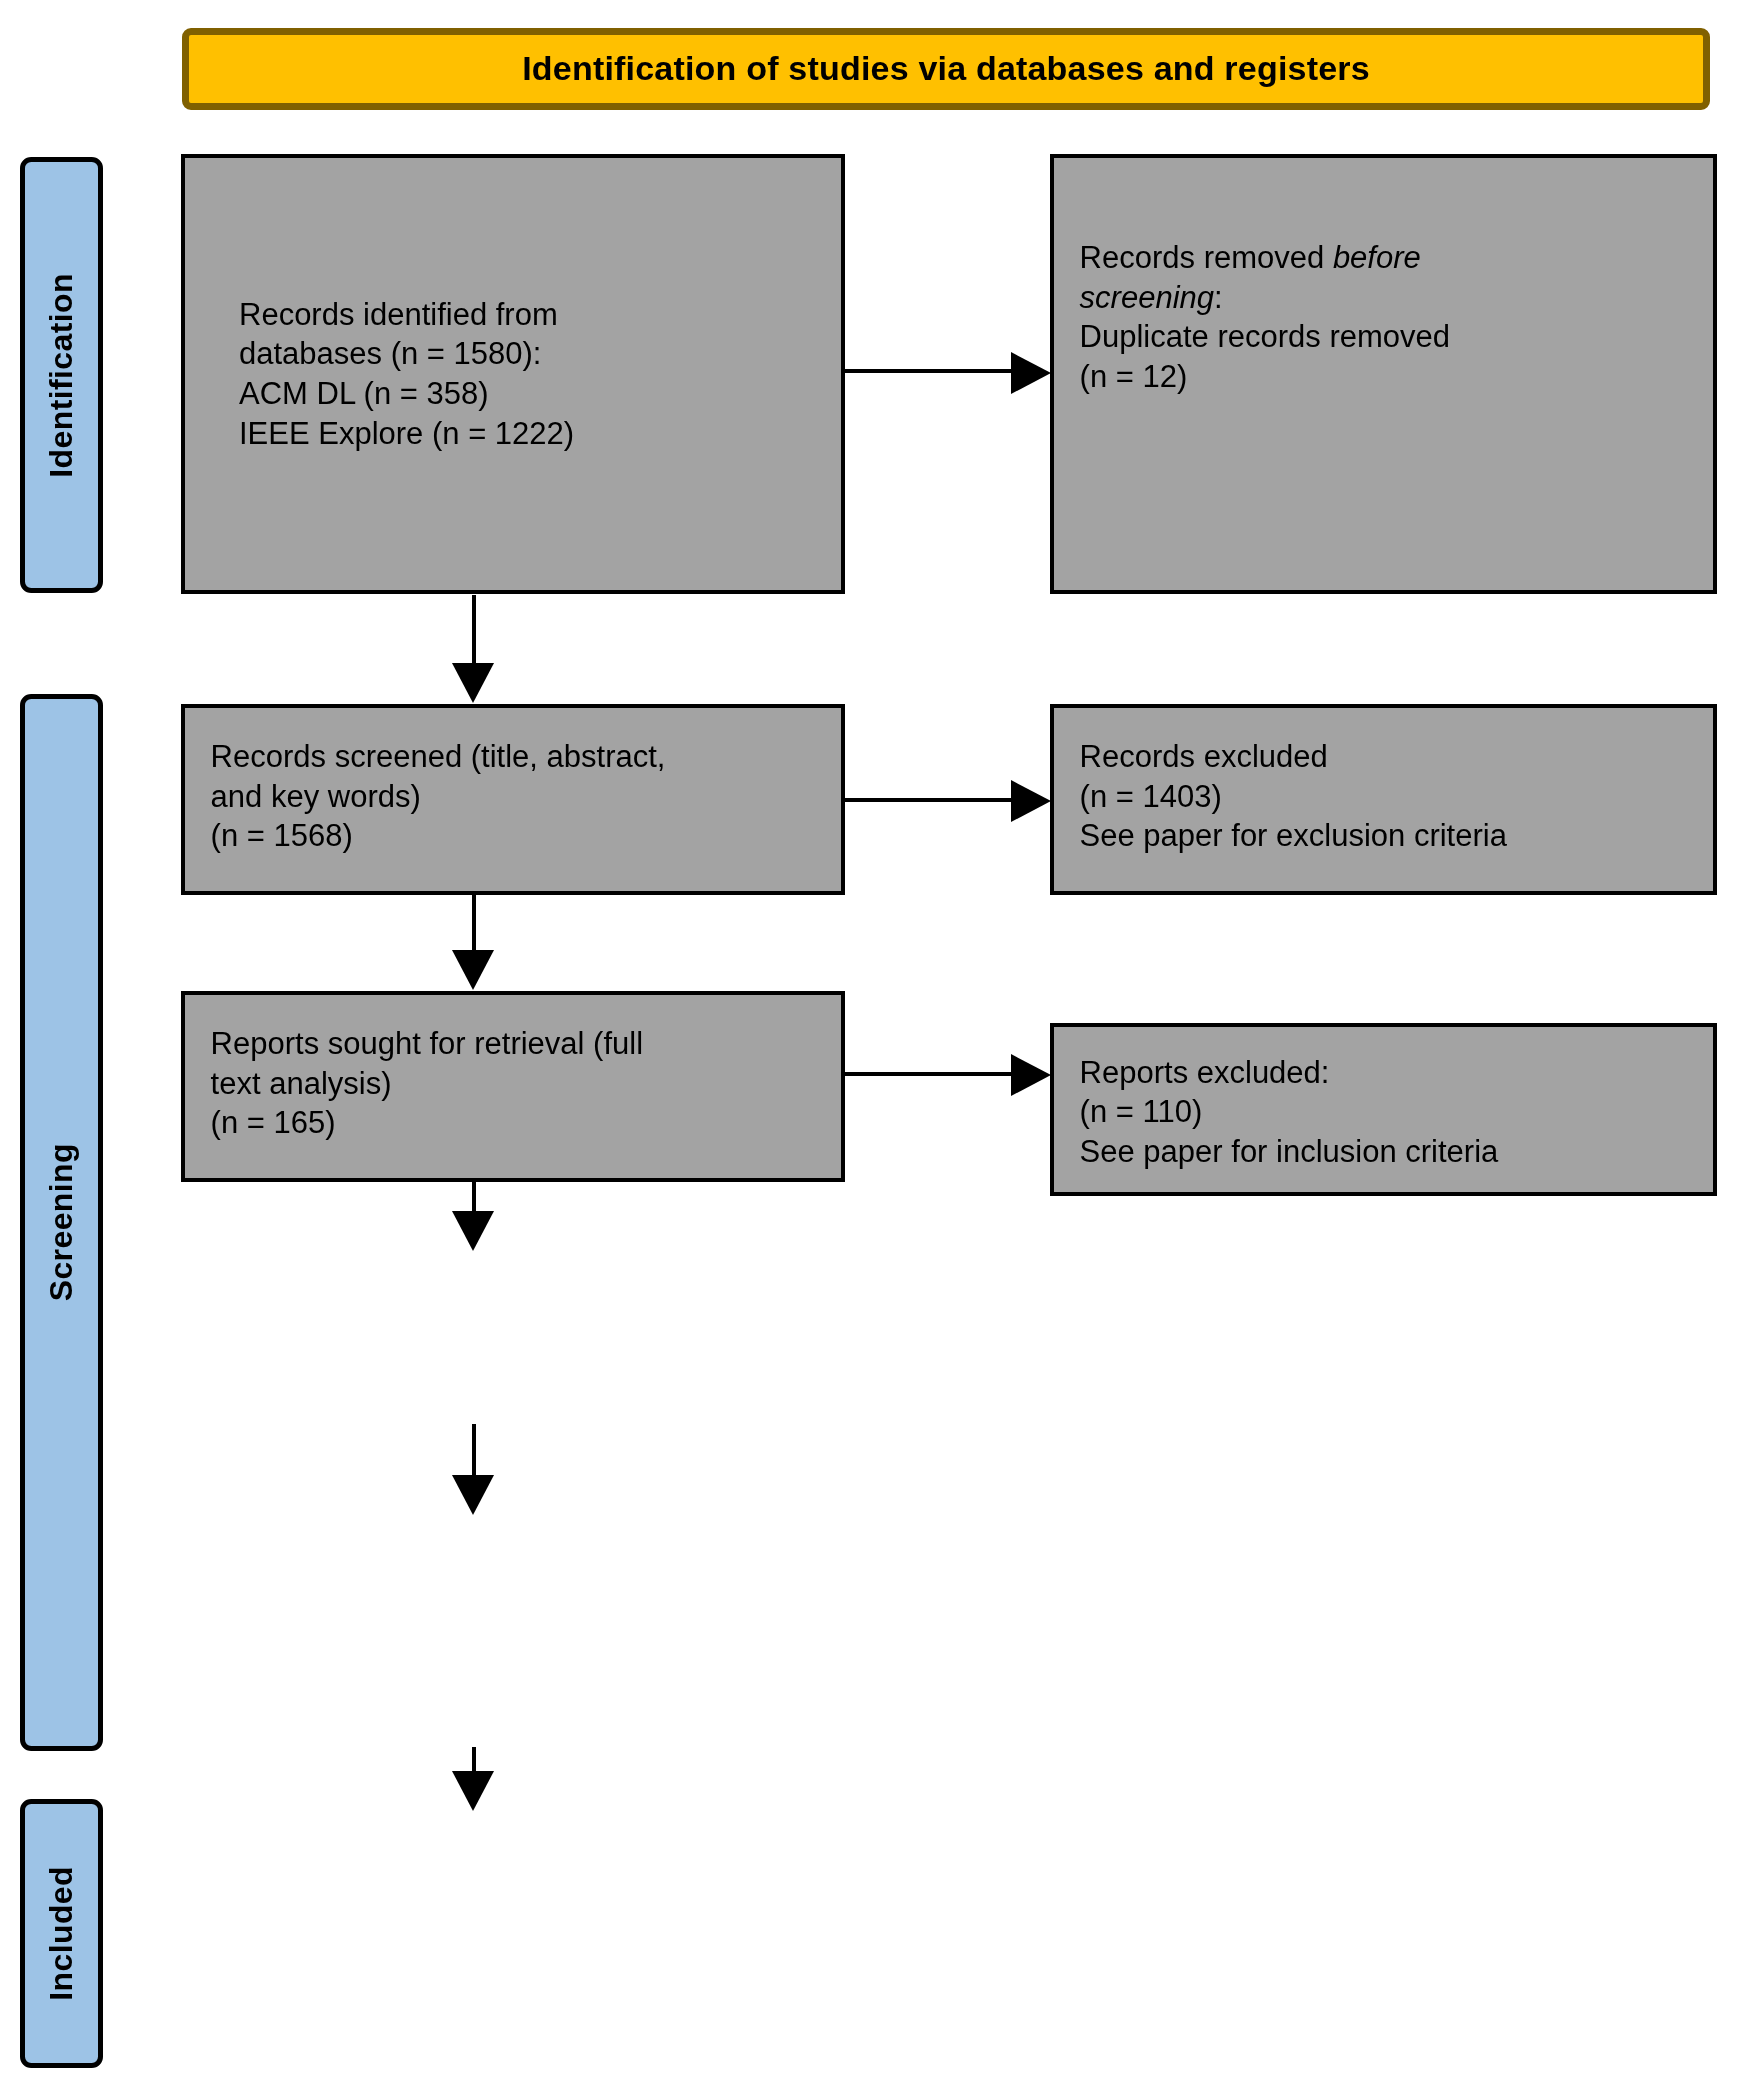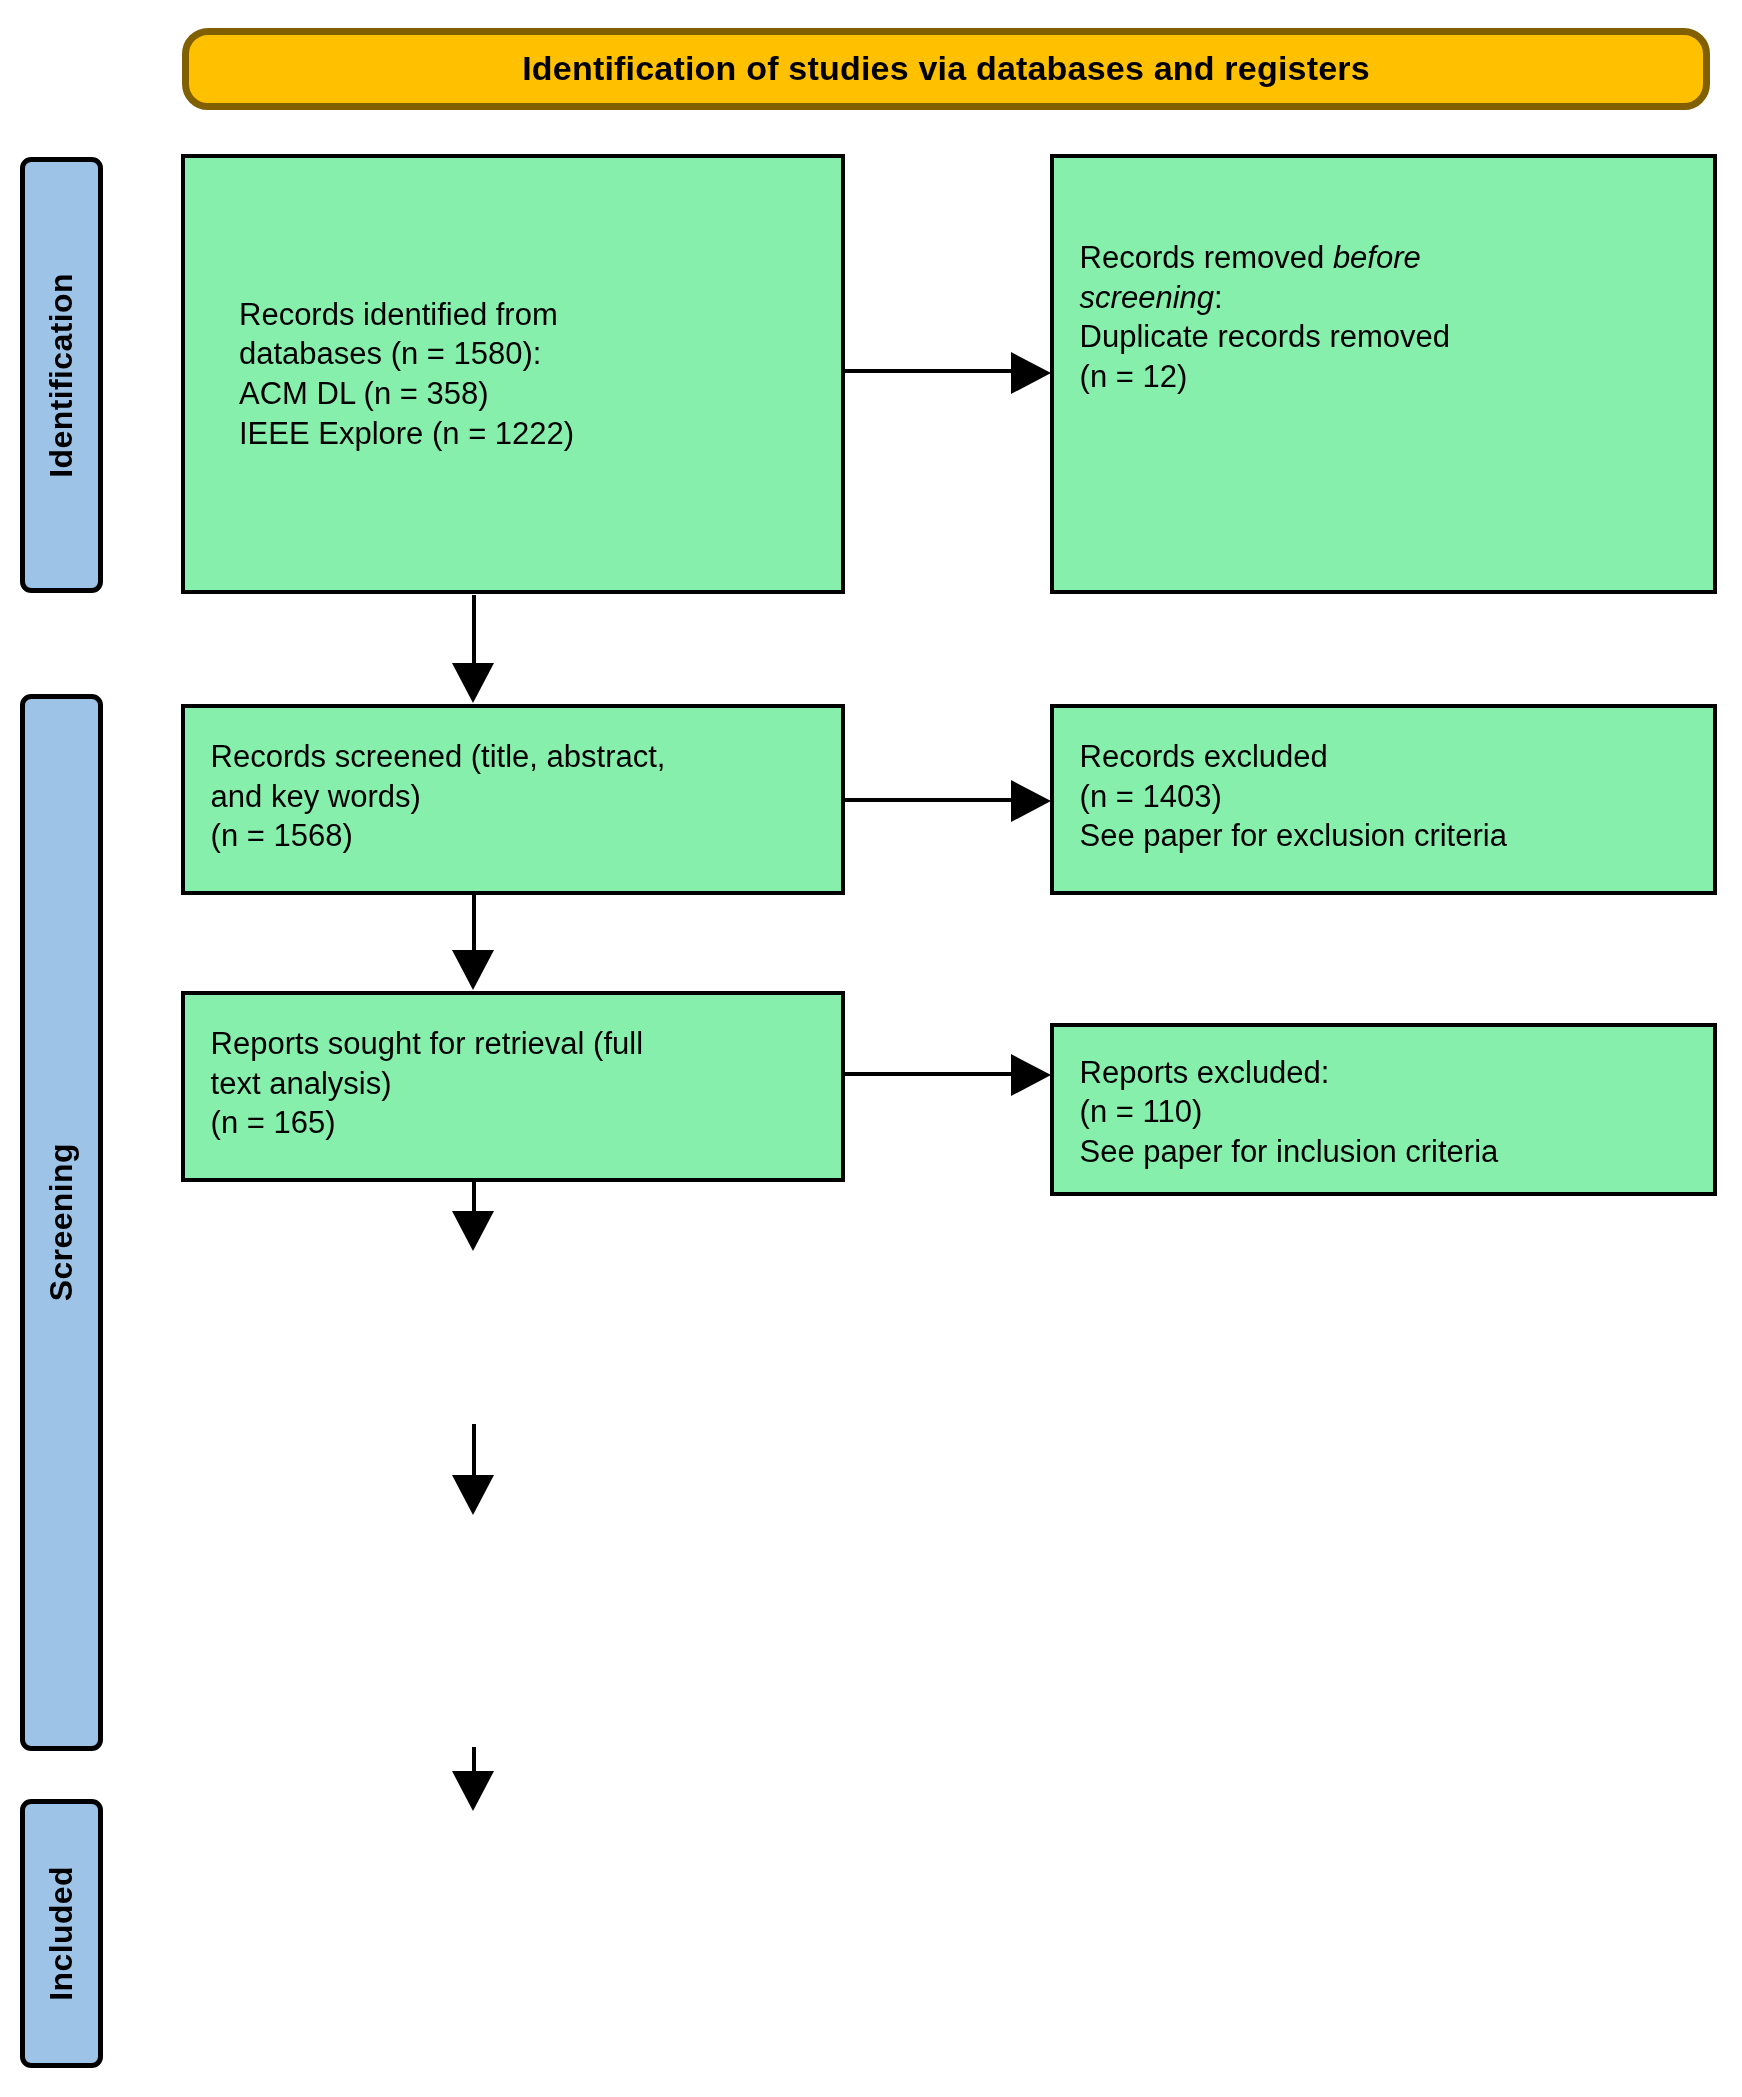--- a/index.html
+++ b/index.html
@@ -20,21 +20,21 @@
 
   
   .banner {
     position: absolute;
     left: 182px;
     top: 28px;
     width: 1528px;
     height: 82px;
     background: #FFC000;
     border: 7.2px solid #806000;
-    border-radius: 26px;
+    border-radius: 9px;
     box-sizing: border-box;
     display: flex;
     align-items: center;
     justify-content: center;
   }
   .banner-text {
     font-size: 34px;
     font-weight: bold;
     color: #000000;
     letter-spacing: 0.2px;
@@ -62,21 +62,21 @@
     letter-spacing: 0.4px;
     white-space: nowrap;
   }
   .stage-identification { left: 20px;  top: 157px;  width: 83px; height: 436px; }
   .stage-screening      { left: 20px;  top: 694px;  width: 83px; height: 1057px; }
   .stage-included       { left: 20px;  top: 1799px; width: 83px; height: 269px; }
 
   
   .box {
     position: absolute;
-    background: #86efac;
+    background: #a3a3a3;
     border: 4.8px solid #000000;
     box-sizing: border-box;
     display: flex;
     flex-direction: column;
     overflow: hidden;
   }
   .box-text {
     font-size: 31px;
     color: #000000;
     line-height: 1.28;

